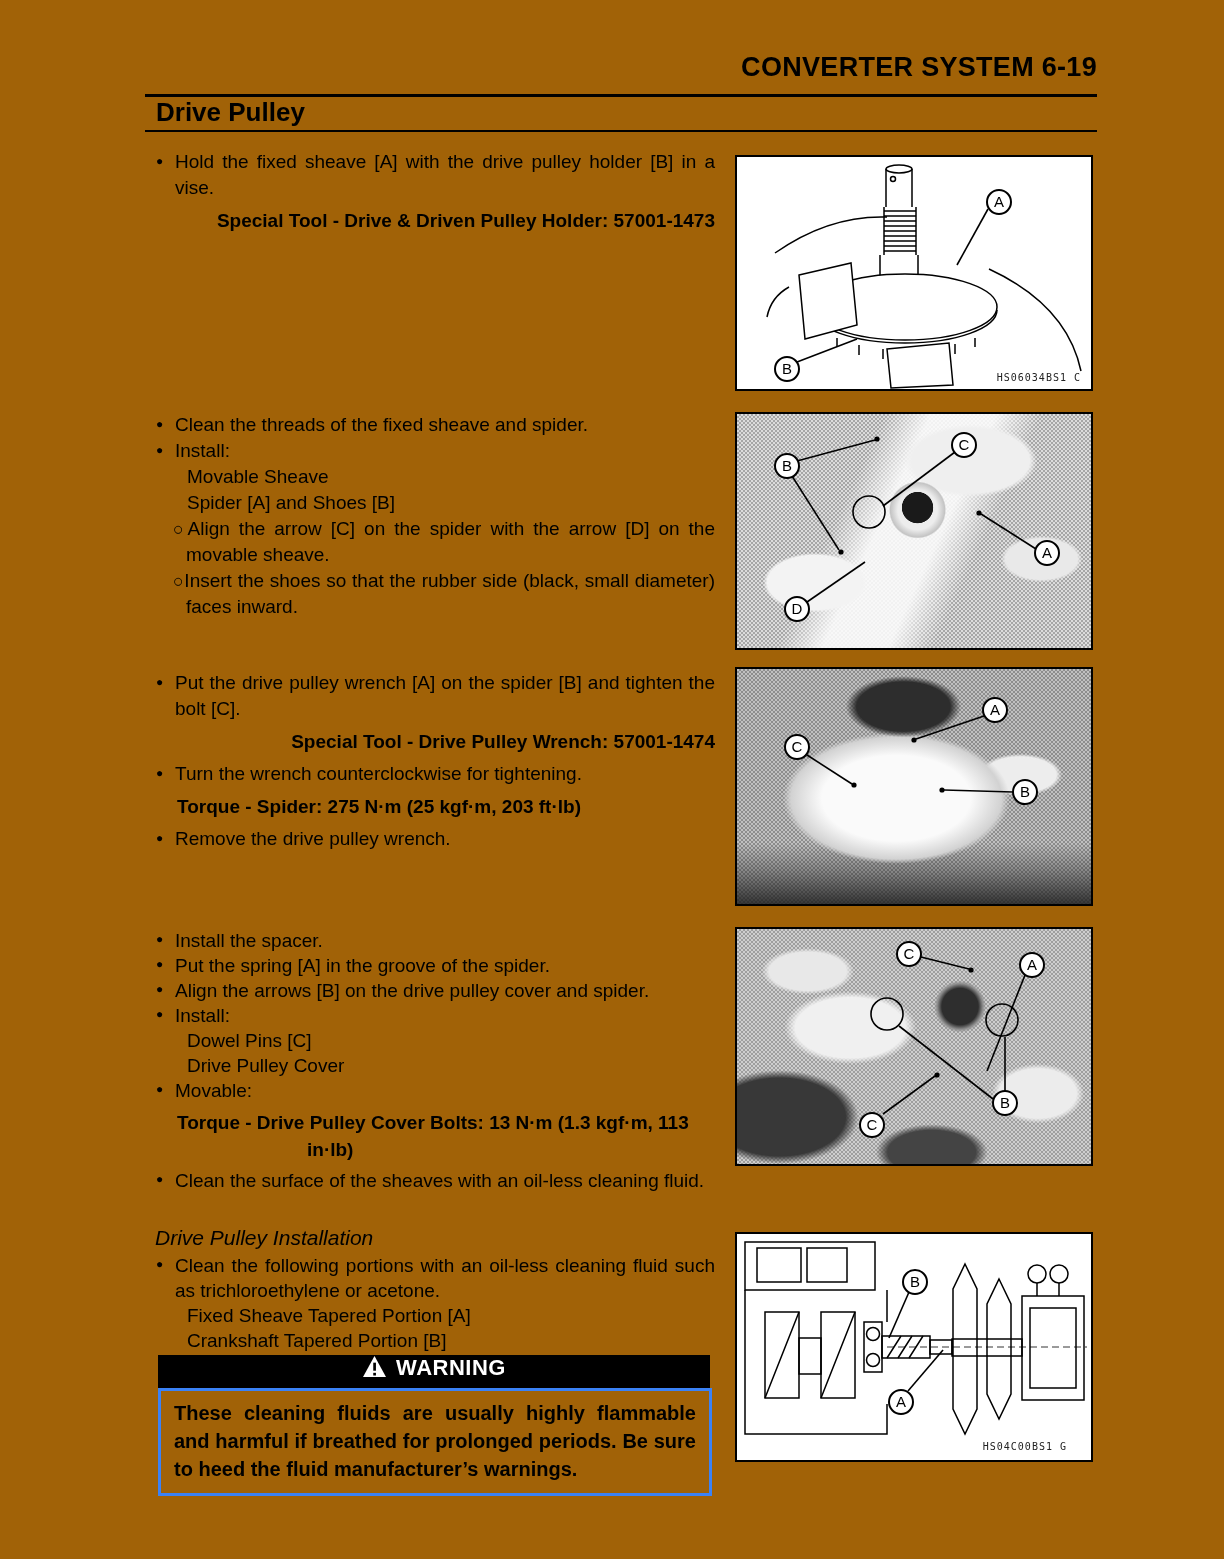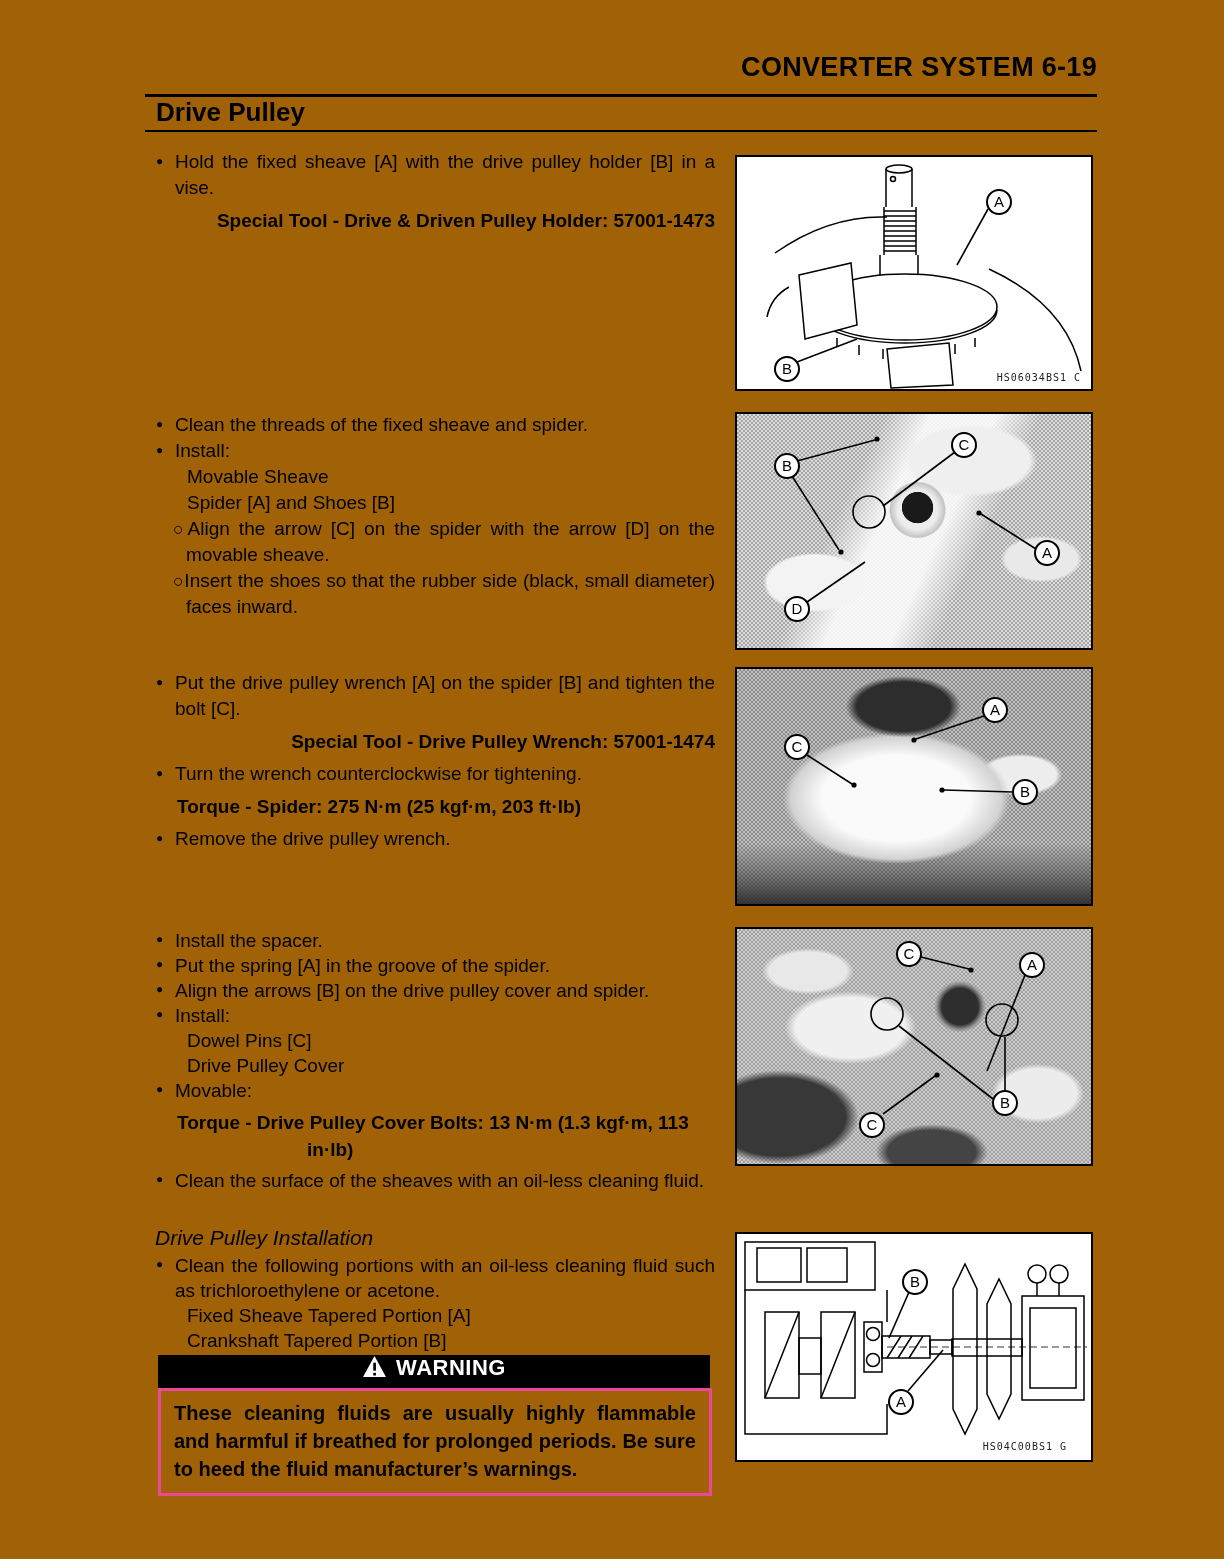--- a/index.html
+++ b/index.html
@@ -23,21 +23,21 @@
   .sub{padding-left:32px;}
   .toolline{padding-left:22px;font-weight:bold;margin:7px 0 6px 0;text-align:right;}
   .torqline{padding-left:22px;font-weight:bold;margin:7px 0 6px 0;}
   .torq2{padding-left:152px;font-weight:bold;margin:-4px 0 6px 0;}
   .inst-head{font-style:italic;font-size:21px;line-height:28px;margin-bottom:1px;}
 
   
   .warnbar{position:absolute;left:158px;top:1355px;width:552px;height:33px;background:#000;
            color:#fff;display:flex;align-items:flex-start;justify-content:center;gap:9px;
            font-size:22px;font-weight:bold;letter-spacing:.5px;}
-  .warnbox{position:absolute;left:158px;top:1388px;width:522px;border:3px solid #ec4899;
+  .warnbox{position:absolute;left:158px;top:1388px;width:522px;border:3px solid #3b82f6;
            padding:8px 13px 10px 13px;font-size:20px;line-height:28px;font-weight:bold;
            text-align:justify;}
 
   
   .fig{position:absolute;left:735px;width:358px;border:2px solid #000;box-sizing:border-box;}
   #fig1{top:155px;height:236px;background:#fff;}
   #fig2{top:412px;height:238px;}
   #fig3{top:667px;height:239px;}
   #fig4{top:927px;height:239px;}
   #fig5{top:1232px;height:230px;background:#fff;}

